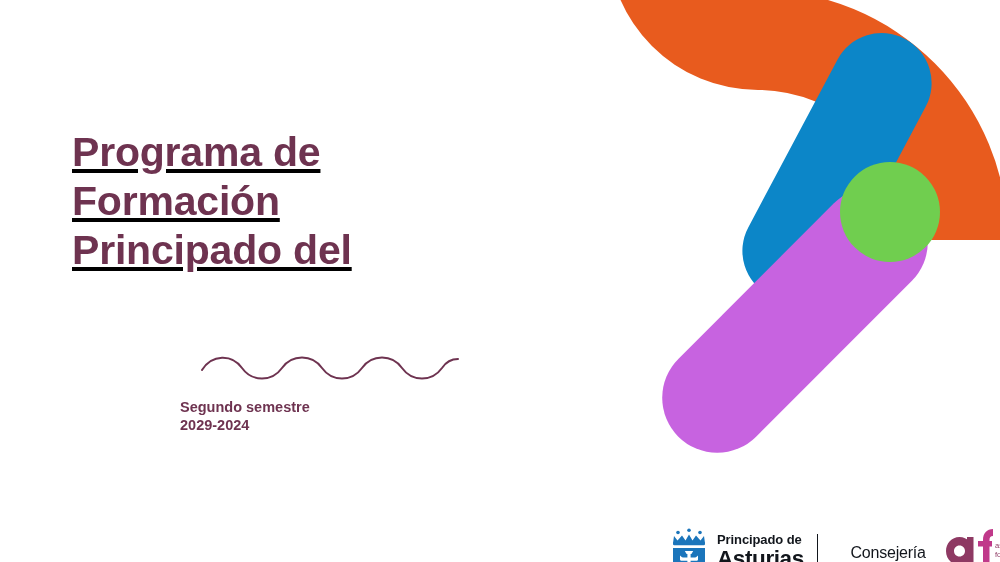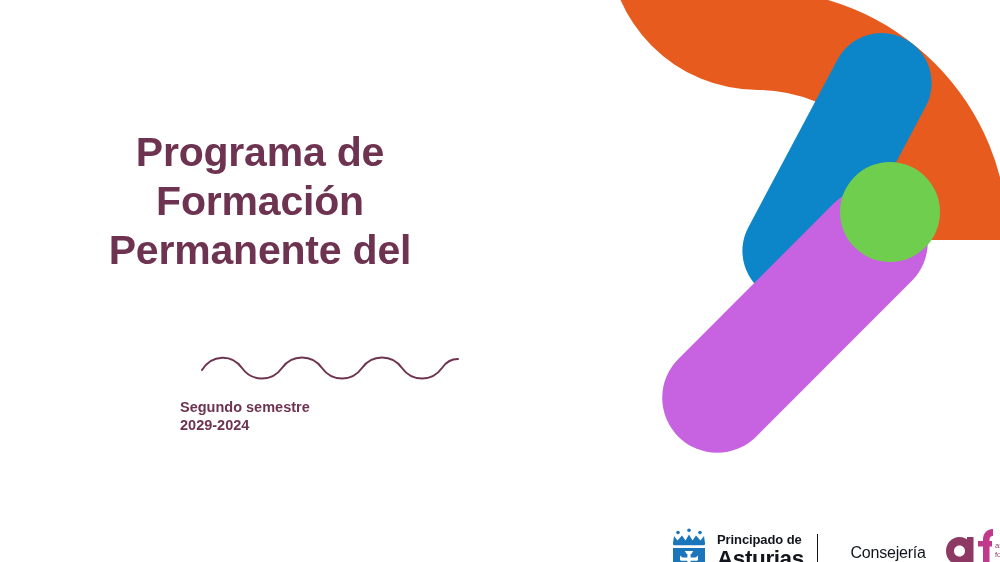--- a/index.html
+++ b/index.html
@@ -23,24 +23,25 @@
     position: absolute;
     left: 0; top: 0;
     width: 1000px;
     height: 562px;
     pointer-events: none;
   }
 
   
   #title-block {
     position: absolute;
-    left: 60px;
+    left: 72px;
     top: 128px;
     width: 400px;
-    text-align: center;
+    text-align: left;
+    text-decoration: underline;
   }
   #main-title {
     margin: 0;
     font-size: 41px;
     line-height: 49px;
     font-weight: bold;
     letter-spacing: -0.2px;
     color: #6e3350;
     font-family: "Liberation Sans", sans-serif;
   }
@@ -145,21 +146,21 @@
 
     <g>
       <circle cx="890" cy="212" r="50" fill="#70ce4f"></circle>
     </g>
   </svg>
 
   <div id="title-block">
     <h1 id="main-title">
       <span>Programa de</span><br>
       <span>Formación</span><br>
-      <span>Permanente del</span><br>
+      <span>Principado del</span><br>
     </h1>
   </div>
 
   <div id="wave-wrap">
     <svg width="262" height="32" viewBox="0 0 262 32">
       <path d="M 2 18
                C 12 2, 32 2, 42 16
                C 52 30, 72 30, 82 16
                C 92 2, 112 2, 122 16
                C 132 30, 152 30, 162 16

